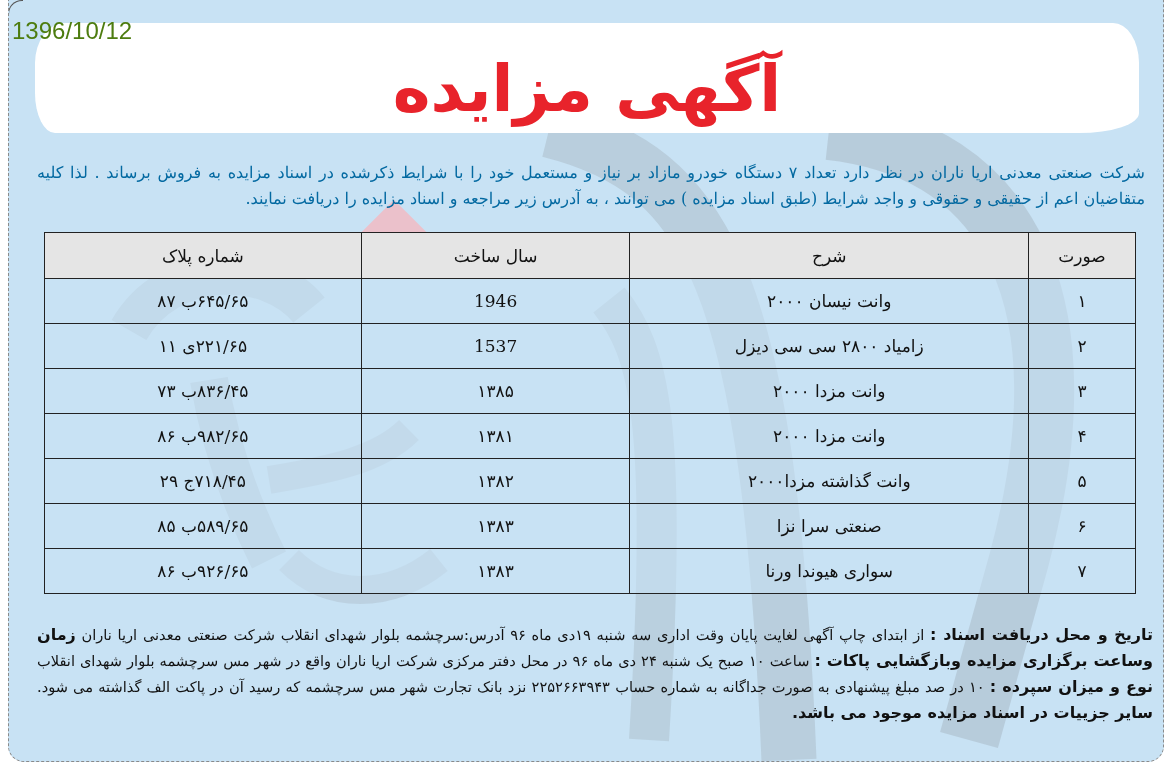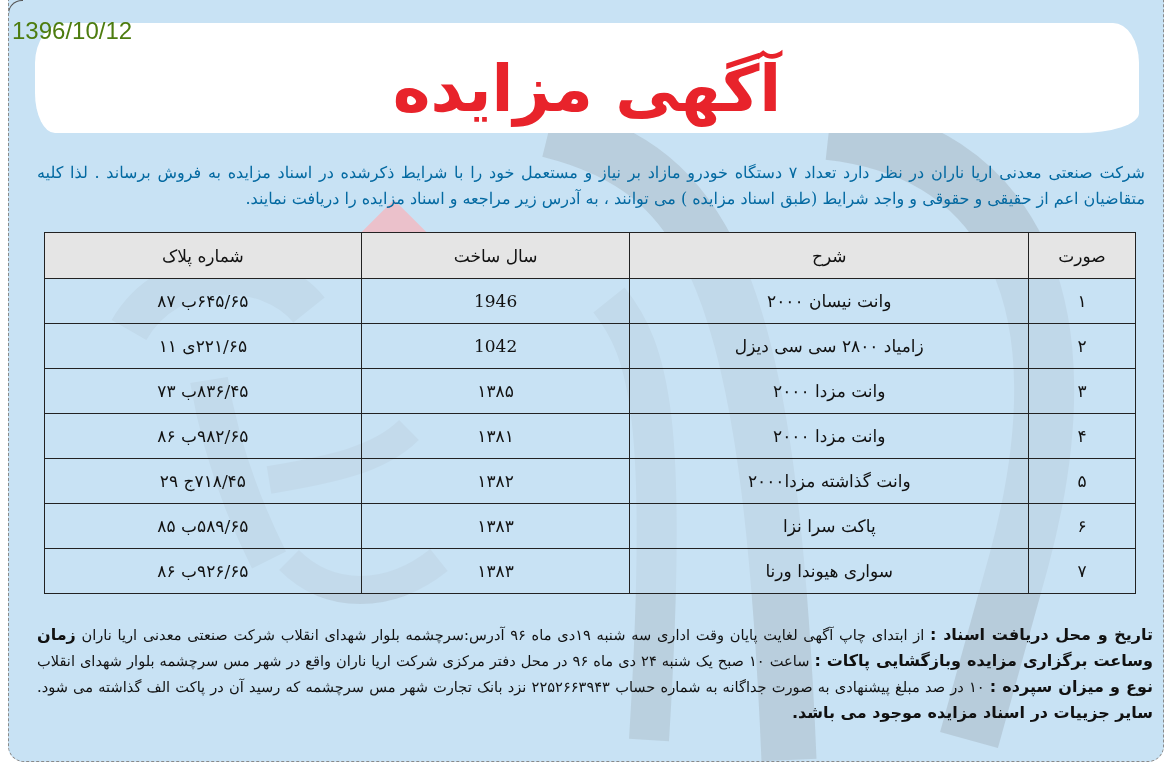--- a/index.html
+++ b/index.html
@@ -84,21 +84,21 @@
     <tbody>
       <tr>
         <td>۱</td>
         <td>وانت نیسان ۲۰۰۰</td>
         <td>1946</td>
         <td>۶۴۵/۶۵ب ۸۷</td>
       </tr>
       <tr>
         <td>۲</td>
         <td>زامیاد ۲۸۰۰ سی سی دیزل</td>
-        <td>1042</td>
+        <td>1537</td>
         <td>۲۲۱/۶۵ی ۱۱</td>
       </tr>
       <tr>
         <td>۳</td>
         <td>وانت مزدا ۲۰۰۰</td>
         <td>۱۳۸۵</td>
         <td>۸۳۶/۴۵ب ۷۳</td>
       </tr>
       <tr>
         <td>۴</td>
@@ -107,21 +107,21 @@
         <td>۹۸۲/۶۵ب ۸۶</td>
       </tr>
       <tr>
         <td>۵</td>
         <td>وانت گذاشته مزدا۲۰۰۰</td>
         <td>۱۳۸۲</td>
         <td>۷۱۸/۴۵ج ۲۹</td>
       </tr>
       <tr>
         <td>۶</td>
-        <td>پاکت  سرا نزا</td>
+        <td>صنعتی  سرا نزا</td>
         <td>۱۳۸۳</td>
         <td>۵۸۹/۶۵ب ۸۵</td>
       </tr>
       <tr>
         <td>۷</td>
         <td>سواری هیوندا ورنا</td>
         <td>۱۳۸۳</td>
         <td>۹۲۶/۶۵ب ۸۶</td>
       </tr>
     </tbody>

